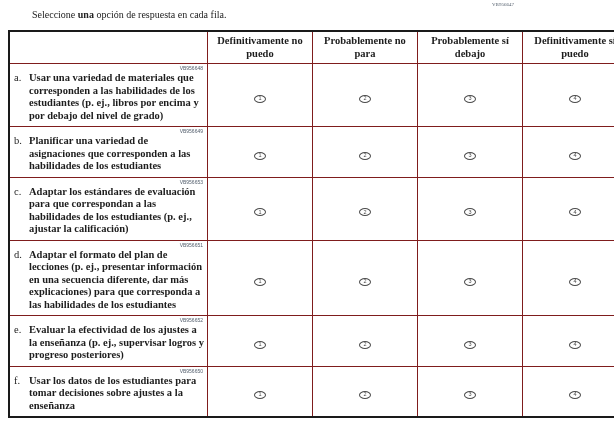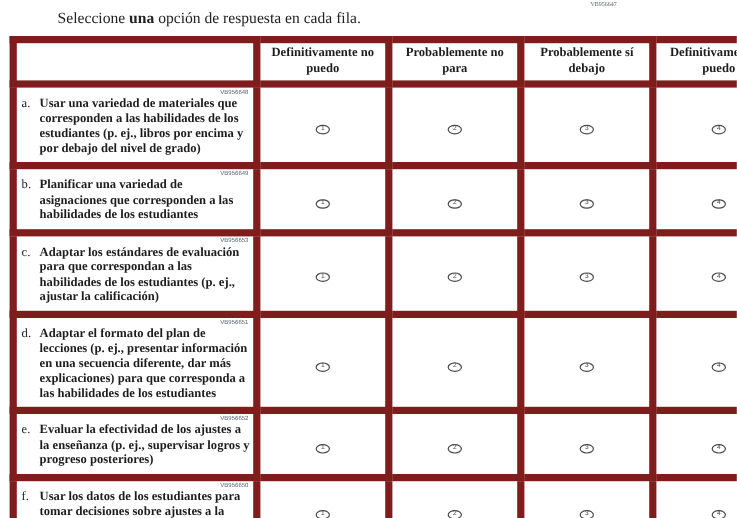--- a/index.html
+++ b/index.html
@@ -9,30 +9,30 @@
     font-family:"Liberation Serif","DejaVu Serif",serif;
   }
   .form-code{
     position:absolute;left:492px;top:2px;
     font-size:5px;line-height:6px;color:#55606e;letter-spacing:0;
   }
   .q-block{margin:7px 0 0 28px;}
   .q-line{display:flex;font-size:11.5px;line-height:15px;}
   .q-num{font-weight:bold;width:20px;flex:0 0 20px;}
   .q-text{font-weight:normal;}
-  .q-instruction{margin:3px 0 0 20px;font-size:13px;line-height:15px;}
+  .q-instruction{margin:3px 0 0 4px;font-size:10px;line-height:15px;}
   .bold{font-weight:bold;}
 
   table.survey{
     border-collapse:collapse;table-layout:fixed;
     margin:8px 0 0 8px;width:598px;
     border:2px solid #1a1a1a;
   }
   table.survey th,table.survey td{
-    border:6px solid #7f1d1d;
+    border:1px solid #7f1d1d;
     vertical-align:middle;
   }
   th.corner{width:195px;}
   th.answer-head{
     width:100px;
     font-size:10.5px;font-weight:bold;line-height:12.5px;
     text-align:center;padding:3px 2px;vertical-align:middle;color:#1d1d1d;
   }
   td.task-cell{
     vertical-align:top;padding:0 3px 4px 4px;color:#1d1d1d;

